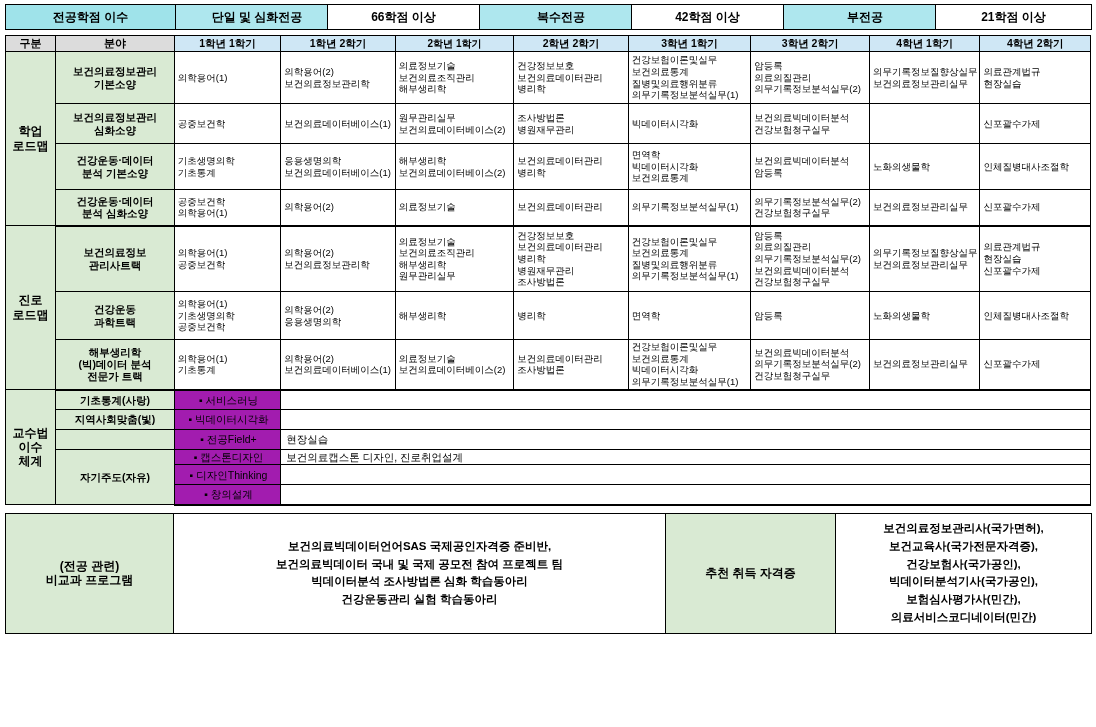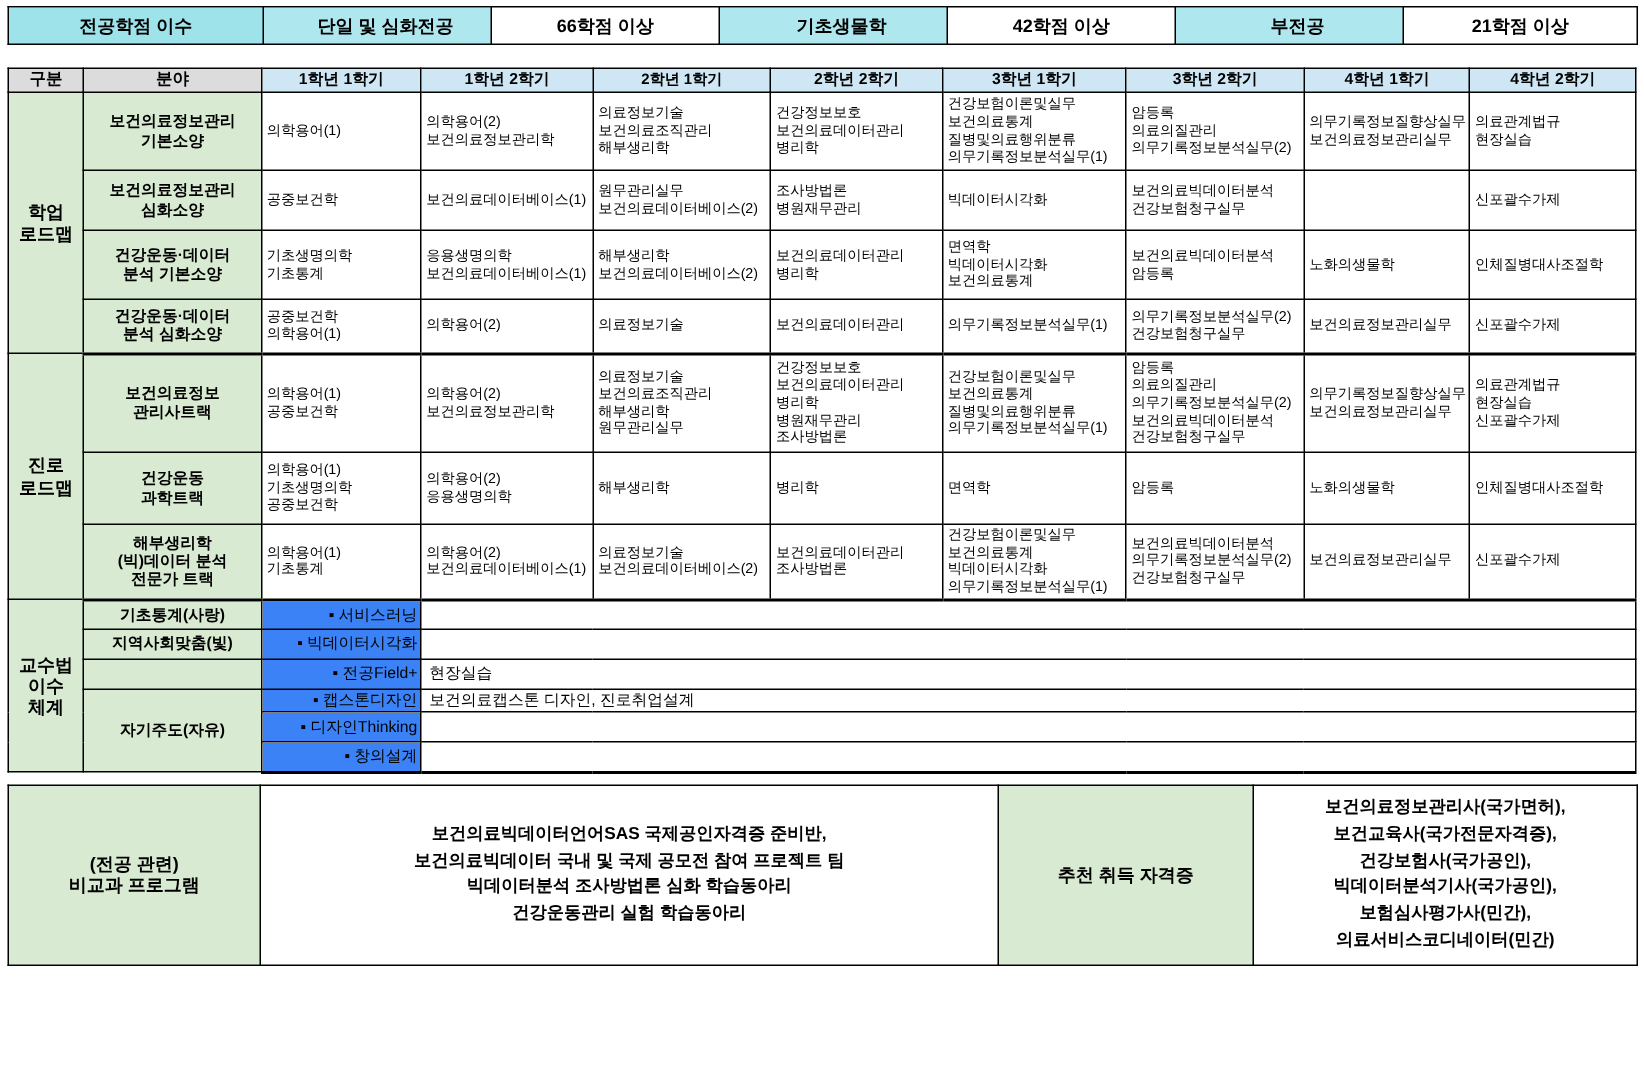--- a/index.html
+++ b/index.html
@@ -41,21 +41,21 @@
   .hdr-grey { background: #dcdcdc; font-weight: bold; }
   .hdr-lblue { background: #cfe7f5; font-weight: bold; }
   .hdr-lgreen { background: #d9ead3; font-weight: bold; }
   .white { background: #ffffff; }
   .big { font-size: 13px; font-weight: bold; }
   .med { font-size: 12px; font-weight: bold; }
   .cell-courses { text-align: left; padding-left: 3px; font-size: 9.5px; line-height: 1.22; }
   .vlabel { font-weight: bold; font-size: 12px; background:#d9ead3; }
   .rowlabel { font-weight: bold; font-size: 10.5px; }
   .thick-bottom td { border-bottom: 2px solid #000; }
-  .teach-tag { background:#3b82f6; text-align:right; padding-left:4px; font-size:10.5px; }
+  .teach-tag { background:#a21caf; text-align:center; padding-left:4px; font-size:10.5px; }
   .teach-blank { background:#ffffff; text-align:left; padding-left:5px; font-size:10.5px; }
   .bottom-table { margin-top: 7px; }
   .bottom-green { background:#d9ead3; font-weight:bold; font-size:12px; }
   .bottom-body { font-size: 11.5px; line-height: 1.55; font-weight: bold; }
   .bottom-cert { font-size: 11.5px; line-height: 1.55; font-weight: bold; }
   .nowrap-line { white-space: pre-line; }
 </style>
 </head>
 <body>
 
@@ -69,29 +69,29 @@
       <col style="width:152px">
       <col style="width:152px">
       <col style="width:152px">
       <col style="width:156px">
     </colgroup>
     <tbody>
     <tr>
       <td class="hdr-cyan med" style="height:25px">전공학점 이수</td>
       <td class="hdr-cyan2 med">단일 및 심화전공</td>
       <td class="white med">66학점 이상</td>
-      <td class="hdr-cyan2 med">기초생물학</td>
+      <td class="hdr-cyan2 med">복수전공</td>
       <td class="white med">42학점 이상</td>
       <td class="hdr-cyan2 med">부전공</td>
       <td class="white med">21학점 이상</td>
     </tr>
   </tbody>
     </table>
 
-  <table style="margin-top:15px;">
+  <table style="margin-top:5px;">
     <colgroup>
       <col style="width:50px">
       <col style="width:118px">
       <col style="width:106px">
       <col style="width:114px">
       <col style="width:118px">
       <col style="width:114px">
       <col style="width:122px">
       <col style="width:118px">
       <col style="width:110px">

